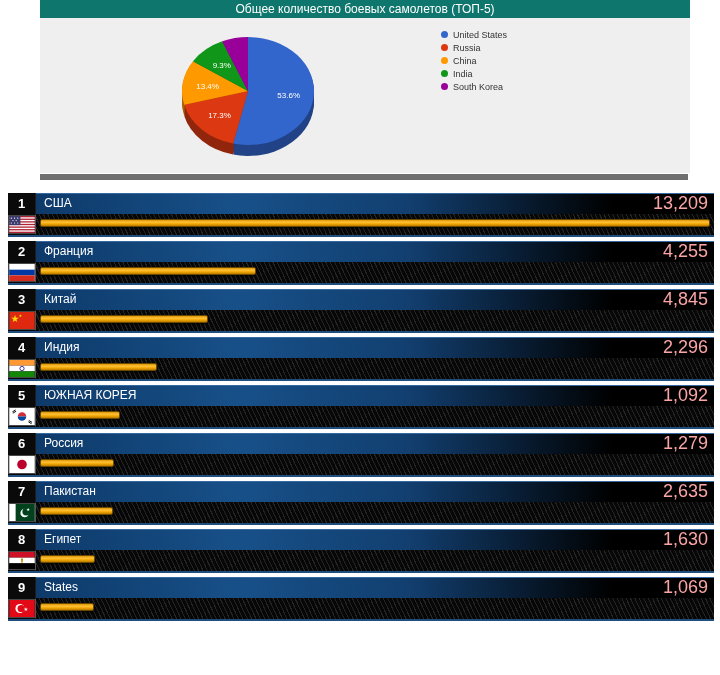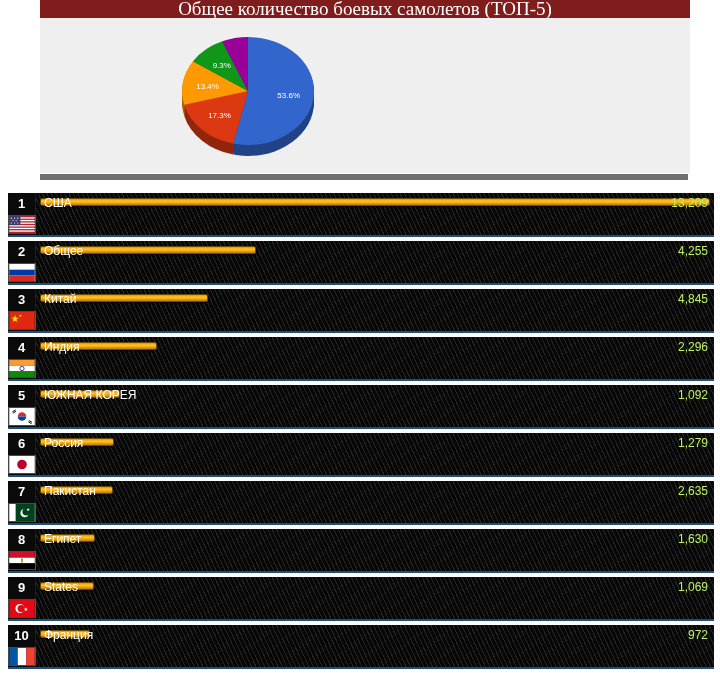--- a/index.html
+++ b/index.html
@@ -4,22 +4,22 @@
 <style>
   * { box-sizing: border-box; margin: 0; padding: 0; }
   body {
     width: 720px; height: 675px; overflow: hidden;
     background: #fff;
     font-family: "Liberation Sans", sans-serif;
   }
   
   .chart-panel { margin-left: 40px; width: 650px; }
   .chart-title {
-    background: #7f1d1d; color: #fff; height: 18px; line-height: 18px;
-    text-align: center; font-size: 19px; font-family: Liberation Serif, serif;
+    background: #0f766e; color: #fff; height: 18px; line-height: 18px;
+    text-align: center; font-size: 12px;
   }
   .chart-area {
     position: relative; background: #efefef; height: 155px; overflow: hidden;
   }
   .pie-svg { position: absolute; left: 124px; top: 16px; }
   .legend { position: absolute; left: 401px; top: 10px; list-style: none; }
   .legend li { display: flex; align-items: center; height: 13px; }
   .legend .dot {
     width: 7px; height: 7px; border-radius: 50%; margin-right: 5px; flex: none;
   }
@@ -36,33 +36,33 @@
   .rank-col {
     width: 28px; flex: none; background: #0a0a0a;
     display: flex; flex-direction: column; border-right: 1px solid #1c1c1c;
   }
   .rank-num {
     height: 21px; line-height: 21px; text-align: center;
     color: #fff; font-weight: bold; font-size: 13px;
   }
   .flag-box { flex: 1; display: flex; align-items: center; justify-content: center; }
   .flag-box svg { display: block; outline: 1px solid rgba(255,255,255,0.25); }
-  .row-main { flex: 1; position: relative; display: flex; flex-direction: row; }
+  .row-main { flex: 1; position: relative; display: flex; flex-direction: column; }
   .name-band {
     height: 21px;
     background: linear-gradient(90deg, #0e3a6a 0%, #175088 30%, #123f70 55%, #000 85%);
     box-shadow: inset 0 1px 0 #35699f;
   }
   .country-name {
     position: absolute; left: 8px; top: 0; line-height: 21px;
     color: #fff; font-size: 12px;
   }
   .row-value {
     position: absolute; right: 6px; top: 0; line-height: 21px;
-    color: #bef264; font-size: 12px;
+    color: #fca5a5; font-size: 18px;
   }
   .bar-band {
     flex: 1; padding: 5px 4px 0 4px;
     background: repeating-linear-gradient(65deg, #070707 0px, #070707 3px, #242424 3px, #242424 4px);
   }
   .bar {
     height: 8px; border: 1px solid #6b4a00; border-radius: 2px;
     background: linear-gradient(#d99400, #ffc23c 35%, #f3a702 65%, #b97c00);
     box-shadow: 0 1px 2px rgba(0,0,0,0.7);
   }
@@ -108,20 +108,42 @@
         <path d="M 84 57 L 84.00 3.00 A 66 54 0 1 1 69.20 109.62 Z" fill="#3366cc"></path>
         <path d="M 84 57 L 69.20 109.62 A 66 54 0 0 1 20.18 70.76 Z" fill="#dc3912"></path>
         <path d="M 84 57 L 20.18 70.76 A 66 54 0 0 1 28.95 27.21 Z" fill="#ff9900"></path>
         <path d="M 84 57 L 28.95 27.21 A 66 54 0 0 1 58.17 7.31 Z" fill="#109618"></path>
         <path d="M 84 57 L 58.17 7.31 A 66 54 0 0 1 84.00 3.00 Z" fill="#990099"></path>
         <text x="124.7" y="63.8" text-anchor="middle" class="pie-label">53.6%</text>
         <text x="55.5" y="84.0" text-anchor="middle" class="pie-label">17.3%</text>
         <text x="43.6" y="54.6" text-anchor="middle" class="pie-label">13.4%</text>
         <text x="57.8" y="34.3" text-anchor="middle" class="pie-label">9.3%</text>
       </svg>
+    <ul class="legend" id="legend">
+        <li>
+          <span class="dot" style="background: rgb(51, 102, 204);"></span>
+          <span class="lbl">United States</span>
+        </li>
+        <li>
+          <span class="dot" style="background: rgb(220, 57, 18);"></span>
+          <span class="lbl">Russia</span>
+        </li>
+        <li>
+          <span class="dot" style="background: rgb(255, 153, 0);"></span>
+          <span class="lbl">China</span>
+        </li>
+        <li>
+          <span class="dot" style="background: rgb(16, 150, 24);"></span>
+          <span class="lbl">India</span>
+        </li>
+        <li>
+          <span class="dot" style="background: rgb(153, 0, 153);"></span>
+          <span class="lbl">South Korea</span>
+        </li>
+      </ul>
   </div>
 </div>
 <div class="divider"></div>
 
 <div class="ranking" id="ranking">
   <div class="rank-row">
     <div class="rank-col">
       <div class="rank-num">1</div>
       <div class="flag-box">
           <svg width="26" height="17" viewBox="0 0 24 16">
@@ -165,21 +187,21 @@
             <rect y="5.33" width="24" height="5.34" fill="#0039a6"></rect>
             <rect y="10.67" width="24" height="5.33" fill="#d52b1e"></rect>
           </svg>
         </div>
     </div>
     <div class="row-main">
       <div class="name-band"></div>
       <div class="bar-band">
         <div class="bar" style="width: 32.2%;"></div>
       </div>
-      <span class="country-name">Общее</span>
+      <span class="country-name">Франция</span>
       <span class="row-value">4,255</span>
     </div>
   </div>
 
   <div class="rank-row">
     <div class="rank-col">
       <div class="rank-num">3</div>
       <div class="flag-box">
           <svg width="26" height="17" viewBox="0 0 24 16">
             <rect width="24" height="16" fill="#de2910"></rect>
@@ -325,33 +347,13 @@
     <div class="row-main">
       <div class="name-band"></div>
       <div class="bar-band">
         <div class="bar" style="width: 8.1%;"></div>
       </div>
       <span class="country-name">States</span>
       <span class="row-value">1,069</span>
     </div>
   </div>
 
-  <div class="rank-row">
-    <div class="rank-col">
-      <div class="rank-num">10</div>
-      <div class="flag-box">
-          <svg width="26" height="17" viewBox="0 0 24 16">
-            <rect width="8" height="16" fill="#0055a4"></rect>
-            <rect x="8" width="8" height="16" fill="#fff"></rect>
-            <rect x="16" width="8" height="16" fill="#ef4135"></rect>
-          </svg>
-        </div>
-    </div>
-    <div class="row-main">
-      <div class="name-band"></div>
-      <div class="bar-band">
-        <div class="bar" style="width: 7.4%;"></div>
-      </div>
-      <span class="country-name">Франция</span>
-      <span class="row-value">972</span>
-    </div>
-  </div>
 </div>
 
 </body></html>

